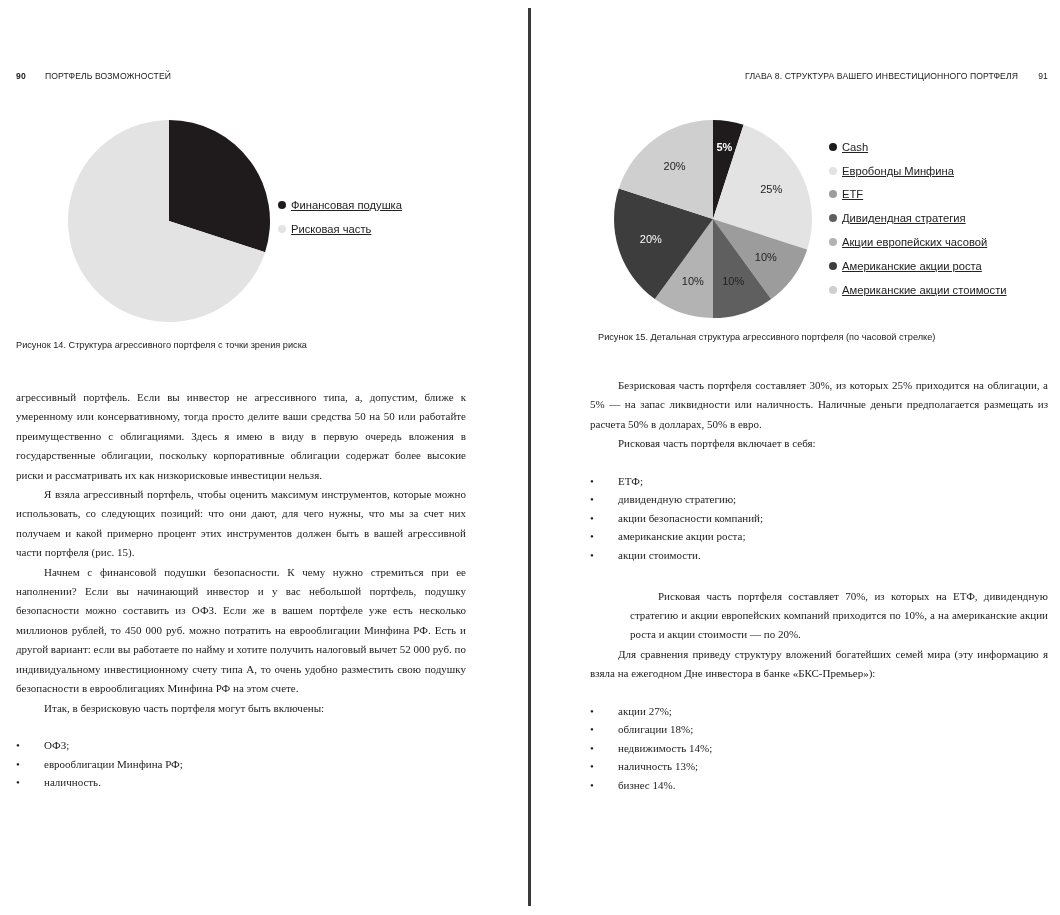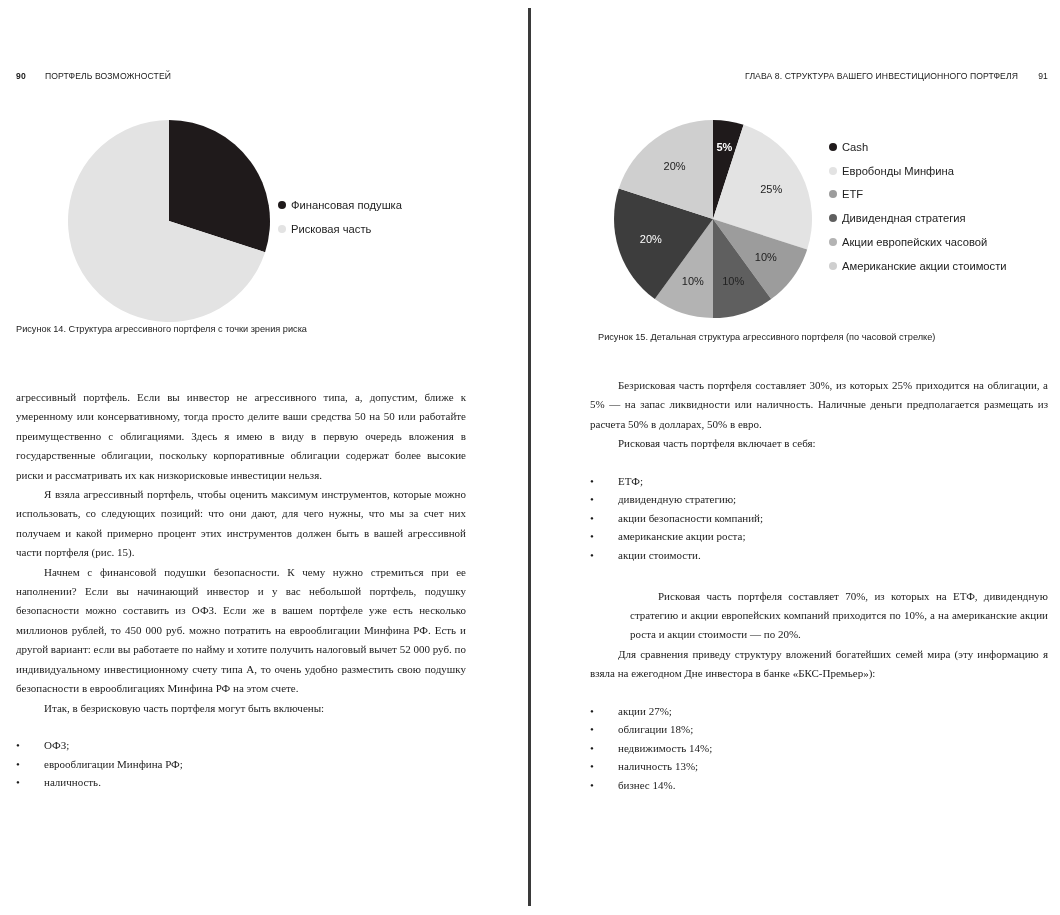--- a/index.html
+++ b/index.html
@@ -7,21 +7,21 @@
   .page { position: absolute; top: 0; height: 915px; }
   .page-left { left: 0; width: 528px; }
   .page-right { left: 532px; width: 528px; }
   .spine { position: absolute; left: 528px; top: 8px; width: 3px; height: 898px; background: #3a3a3a; }
   .running-head { position: absolute; top: 71px; font-family: "Liberation Sans", sans-serif; font-size: 8.6px; letter-spacing: 0.1px; color: #1a1a1a; white-space: nowrap; }
   .lh-num { left: 16px; }
   .lh-title { left: 45px; }
   .rh-title { right: 42px; }
   .rh-num { right: 12px; }
   .caption { position: absolute; font-family: "Liberation Sans", sans-serif; font-size: 9.2px; color: #222; white-space: nowrap; }
-  .legend { position: absolute; font-family: "Liberation Sans", sans-serif; font-size: 11.2px; color: #222; }
+  .legend { position: absolute; font-family: "Liberation Sans", sans-serif; font-size: 11.2px; color: #222; text-decoration: underline; }
   .legend-item { display: flex; align-items: center; height: 23.8px; white-space: nowrap; }
   .legend-dot { width: 8px; height: 8px; border-radius: 50%; margin-right: 5px; flex: 0 0 8px; }
   .text { position: absolute; font-family: "Liberation Serif", serif; font-size: 11px; line-height: 19.4px; color: #1c1c1c; text-align: justify; }
   .text p { margin: 0; }
   .text p.last { text-align: left; }
   .indent { text-indent: 28px; }
   ul.bullets { list-style: none; margin: 0; padding: 0; }
   ul.bullets li { position: relative; padding-left: 28px; height: 18.6px; line-height: 18.6px; text-align: left; }
   ul.bullets li::before { content: "\2022"; position: absolute; left: 0; top: 0; }
   svg text { font-family: "Liberation Sans", sans-serif; }
@@ -42,21 +42,21 @@
       <div class="legend-item">
         <span class="legend-dot" style="background: rgb(31, 26, 27);"></span>
         <span>Финансовая подушка</span>
       </div>
       <div class="legend-item">
         <span class="legend-dot" style="background: rgb(227, 227, 227);"></span>
         <span>Рисковая часть</span>
       </div>
     </div>
 
-  <div class="caption" style="left:16px; top:324px;">Рисунок 14. Структура агрессивного портфеля с точки зрения риска</div>
+  <div class="caption" style="left:16px; top:340px;">Рисунок 14. Структура агрессивного портфеля с точки зрения риска</div>
 
   <div class="text" style="left:16px; top:388px; width:450px;">
     <p>агрессивный портфель. Если вы инвестор не агрессивного типа, а, допустим, ближе к умеренному или консервативному, тогда просто делите ваши средства 50 на 50 или работайте преимущественно с облигациями. Здесь я имею в виду в первую очередь вложения в государственные облигации, поскольку корпоративные облигации содержат более высокие риски и рассматривать их как низкорисковые инвестиции нельзя.</p>
     <p class="indent">Я взяла агрессивный портфель, чтобы оценить максимум инструментов, которые можно использовать, со следующих позиций: что они дают, для чего нужны, что мы за счет них получаем и какой примерно процент этих инструментов должен быть в вашей агрессивной части портфеля (рис. 15).</p>
     <p class="indent">Начнем с финансовой подушки безопасности. К чему нужно стремиться при ее наполнении? Если вы начинающий инвестор и у вас небольшой портфель, подушку безопасности можно составить из ОФЗ. Если же в вашем портфеле уже есть несколько миллионов рублей, то 450 000 руб. можно потратить на еврооблигации Минфина РФ. Есть и другой вариант: если вы работаете по найму и хотите получить налоговый вычет 52 000 руб. по индивидуальному инвестиционному счету типа А, то очень удобно разместить свою подушку безопасности в еврооблигациях Минфина РФ на этом счете.</p>
     <p class="indent last">Итак, в безрисковую часть портфеля могут быть включены:</p>
     <ul class="bullets" style="margin-top:18px;">
       <li>ОФЗ;</li>
       <li>еврооблигации Минфина РФ;</li>
       <li>наличность.</li>
@@ -102,20 +102,24 @@
       </div>
       <div class="legend-item">
         <span class="legend-dot" style="background: rgb(95, 95, 95);"></span>
         <span>Дивидендная стратегия</span>
       </div>
       <div class="legend-item">
         <span class="legend-dot" style="background: rgb(179, 179, 179);"></span>
         <span>Акции европейских часовой</span>
       </div>
       <div class="legend-item">
+        <span class="legend-dot" style="background: rgb(61, 61, 61);"></span>
+        <span>Американские акции роста</span>
+      </div>
+      <div class="legend-item">
         <span class="legend-dot" style="background: rgb(207, 207, 207);"></span>
         <span>Американские акции стоимости</span>
       </div>
     </div>
 
   <div class="caption" style="left:66px; top:332px;">Рисунок 15. Детальная структура агрессивного портфеля (по часовой стрелке)</div>
 
   <div class="text" style="left:58px; top:376px; width:458px;">
     <p class="indent">Безрисковая часть портфеля составляет 30%, из которых 25% приходится на облигации, а 5% — на запас ликвидности или наличность. Наличные деньги предполагается размещать из расчета 50% в долларах, 50% в евро.</p>
     <p class="indent last">Рисковая часть портфеля включает в себя:</p>

